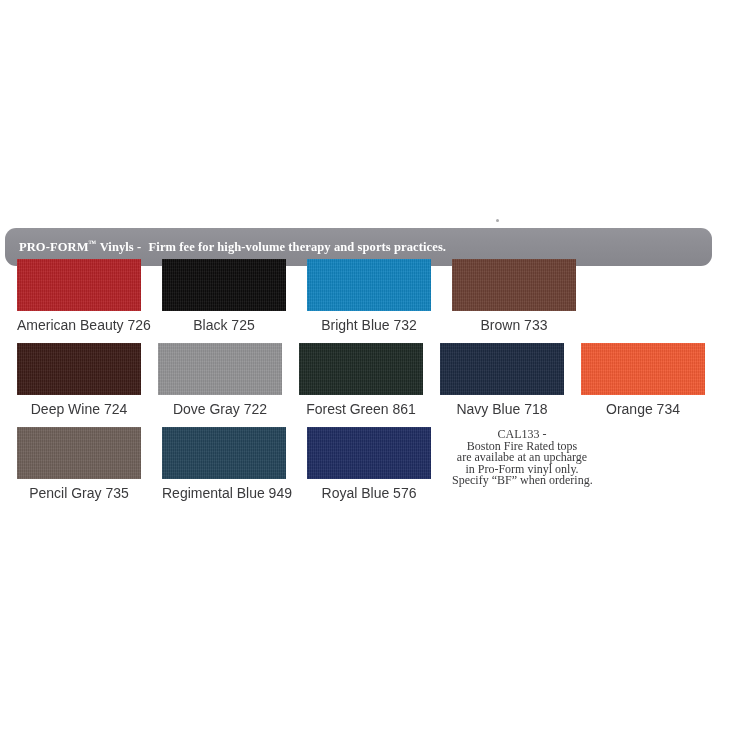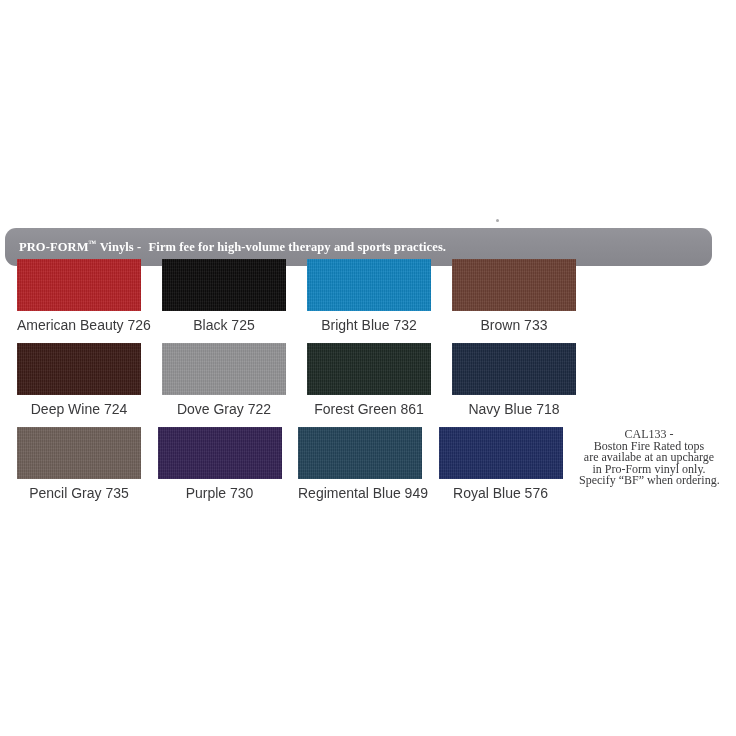--- a/index.html
+++ b/index.html
@@ -171,30 +171,30 @@
         <div class="swatch-label">Dove Gray 722</div>
       </div>
       <div class="cell">
         <div class="swatch" style="background-color: rgb(30, 42, 37);"></div>
         <div class="swatch-label">Forest Green 861</div>
       </div>
       <div class="cell">
         <div class="swatch" style="background-color: rgb(29, 42, 65);"></div>
         <div class="swatch-label">Navy Blue 718</div>
       </div>
+      <div class="cell">
+        <div class="swatch" style="background-color: rgb(241, 90, 51);"></div>
+        <div class="swatch-label">Orange 734</div>
+      </div>
     </div>
 
     <div class="grid-row">
       <div class="cell">
         <div class="swatch" style="background-color: rgb(110, 96, 89);"></div>
         <div class="swatch-label">Pencil Gray 735</div>
-      </div>
-      <div class="cell">
-        <div class="swatch" style="background-color: rgb(52, 34, 83);"></div>
-        <div class="swatch-label">Purple 730</div>
       </div>
       <div class="cell">
         <div class="swatch" style="background-color: rgb(36, 68, 89);"></div>
         <div class="swatch-label">Regimental Blue 949</div>
       </div>
       <div class="cell">
         <div class="swatch" style="background-color: rgb(31, 44, 97);"></div>
         <div class="swatch-label">Royal Blue 576</div>
       </div>
       <div class="cell">

